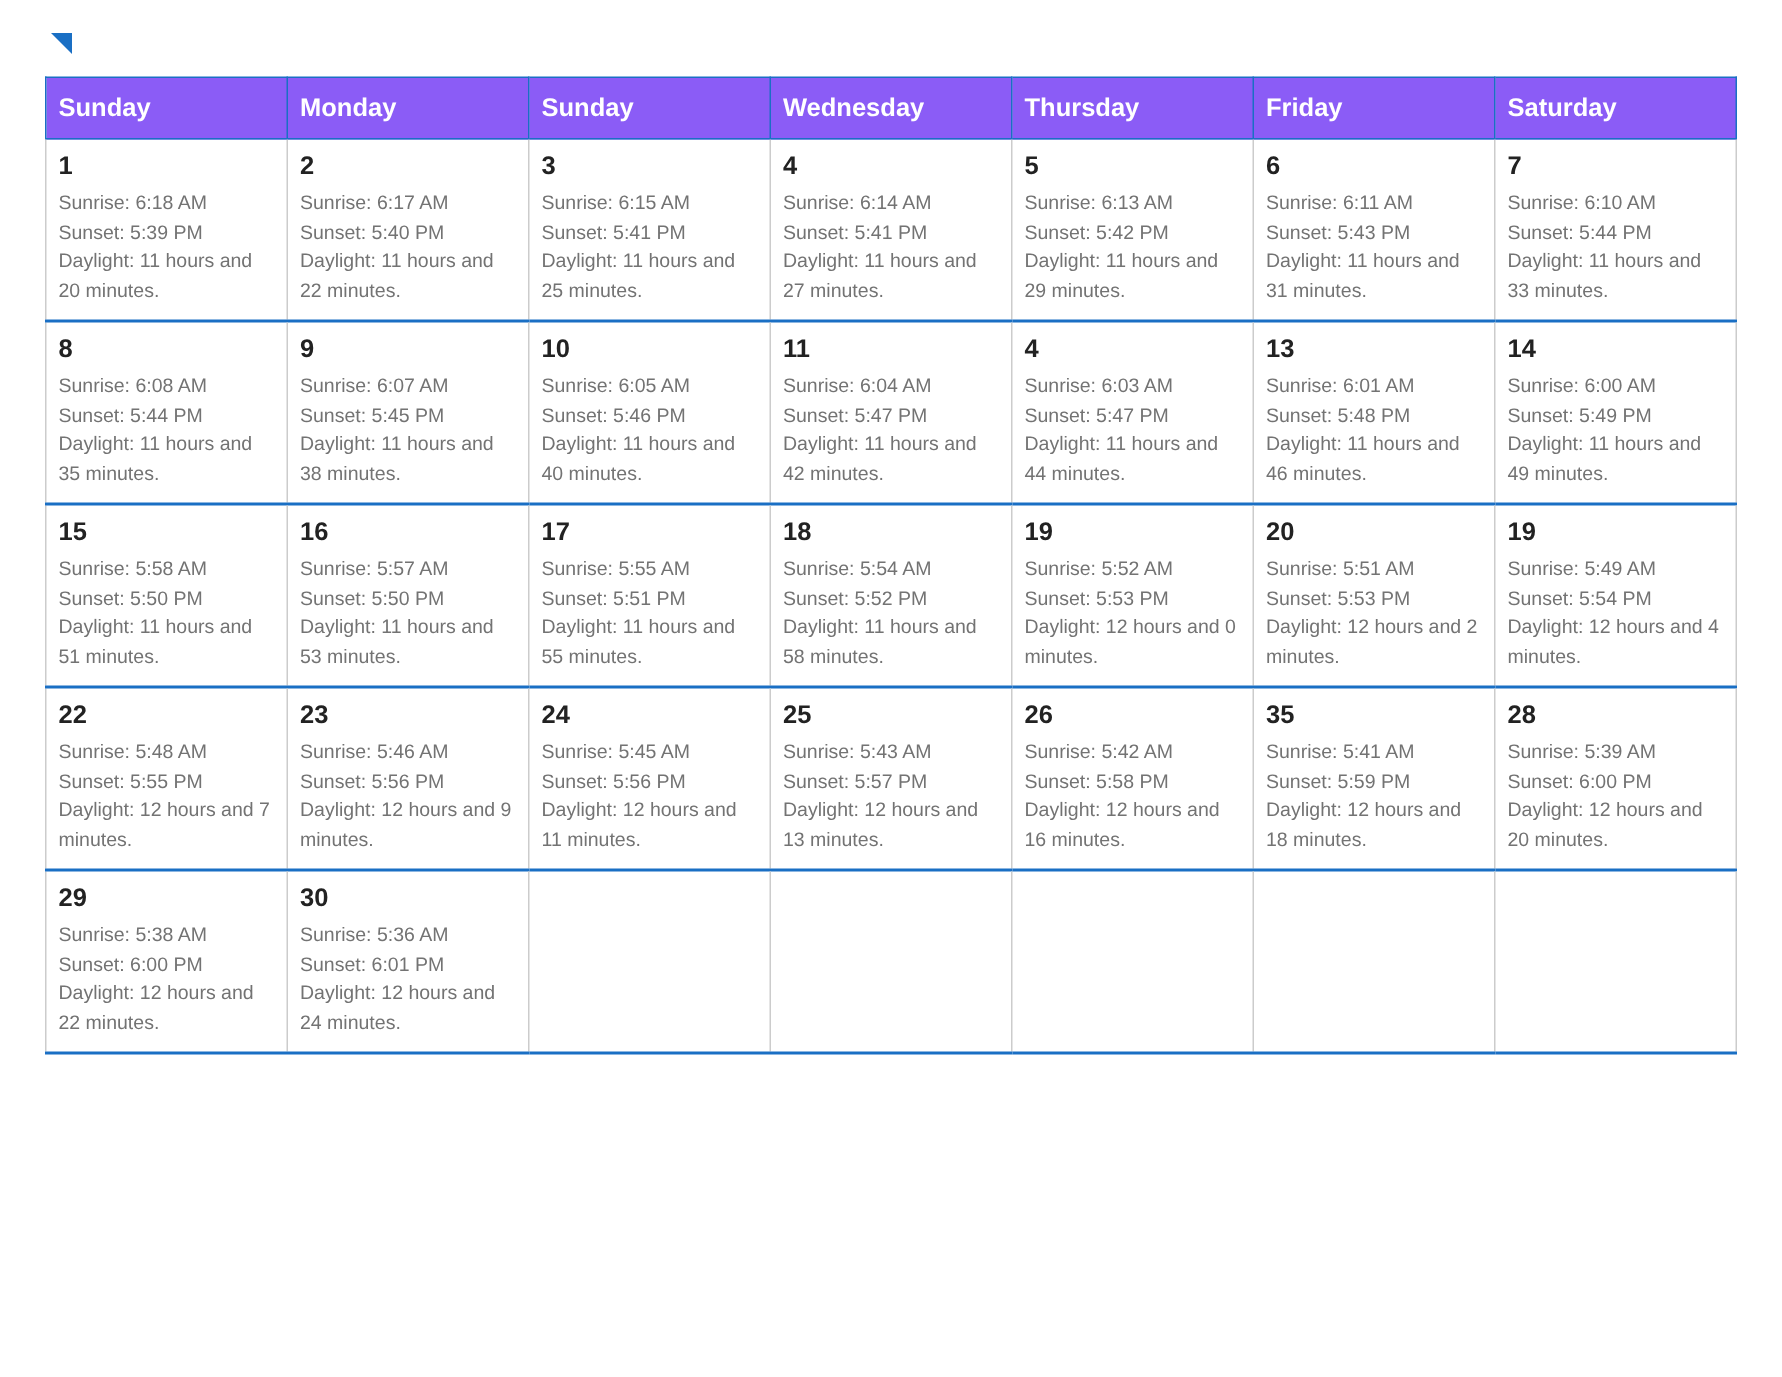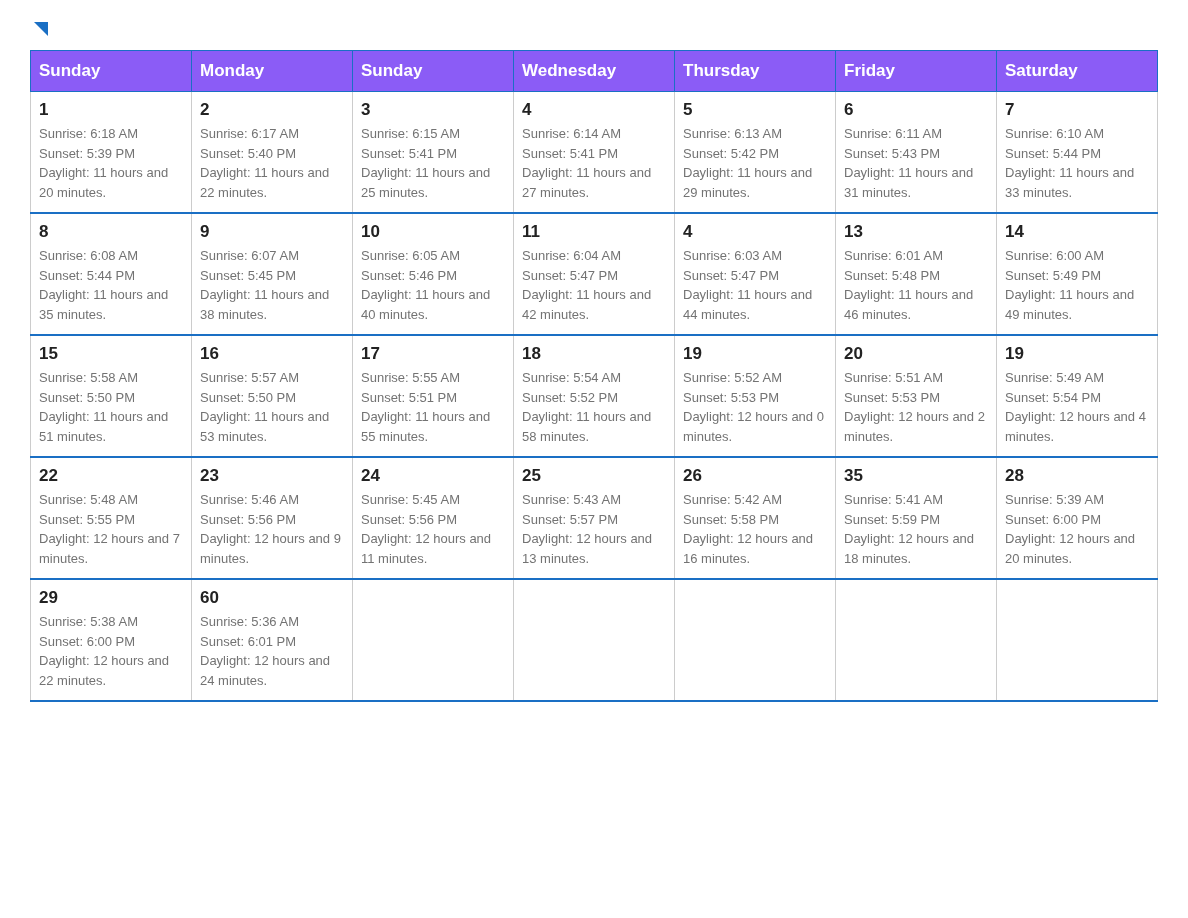--- a/index.html
+++ b/index.html
@@ -249,21 +249,21 @@
           <span class="day-num">28</span>
           <span class="day-info">Sunrise: 5:39 AM<br>Sunset: 6:00 PM<br>Daylight: 12 hours and 20 minutes.</span>
         </td>
       </tr>
       <tr>
         <td>
           <span class="day-num">29</span>
           <span class="day-info">Sunrise: 5:38 AM<br>Sunset: 6:00 PM<br>Daylight: 12 hours and 22 minutes.</span>
         </td>
         <td>
-          <span class="day-num">60</span>
+          <span class="day-num">30</span>
           <span class="day-info">Sunrise: 5:36 AM<br>Sunset: 6:01 PM<br>Daylight: 12 hours and 24 minutes.</span>
         </td>
         <td class="empty-cell"></td>
         <td class="empty-cell"></td>
         <td class="empty-cell"></td>
         <td class="empty-cell"></td>
         <td class="empty-cell"></td>
       </tr>
     </tbody>
 </table>

